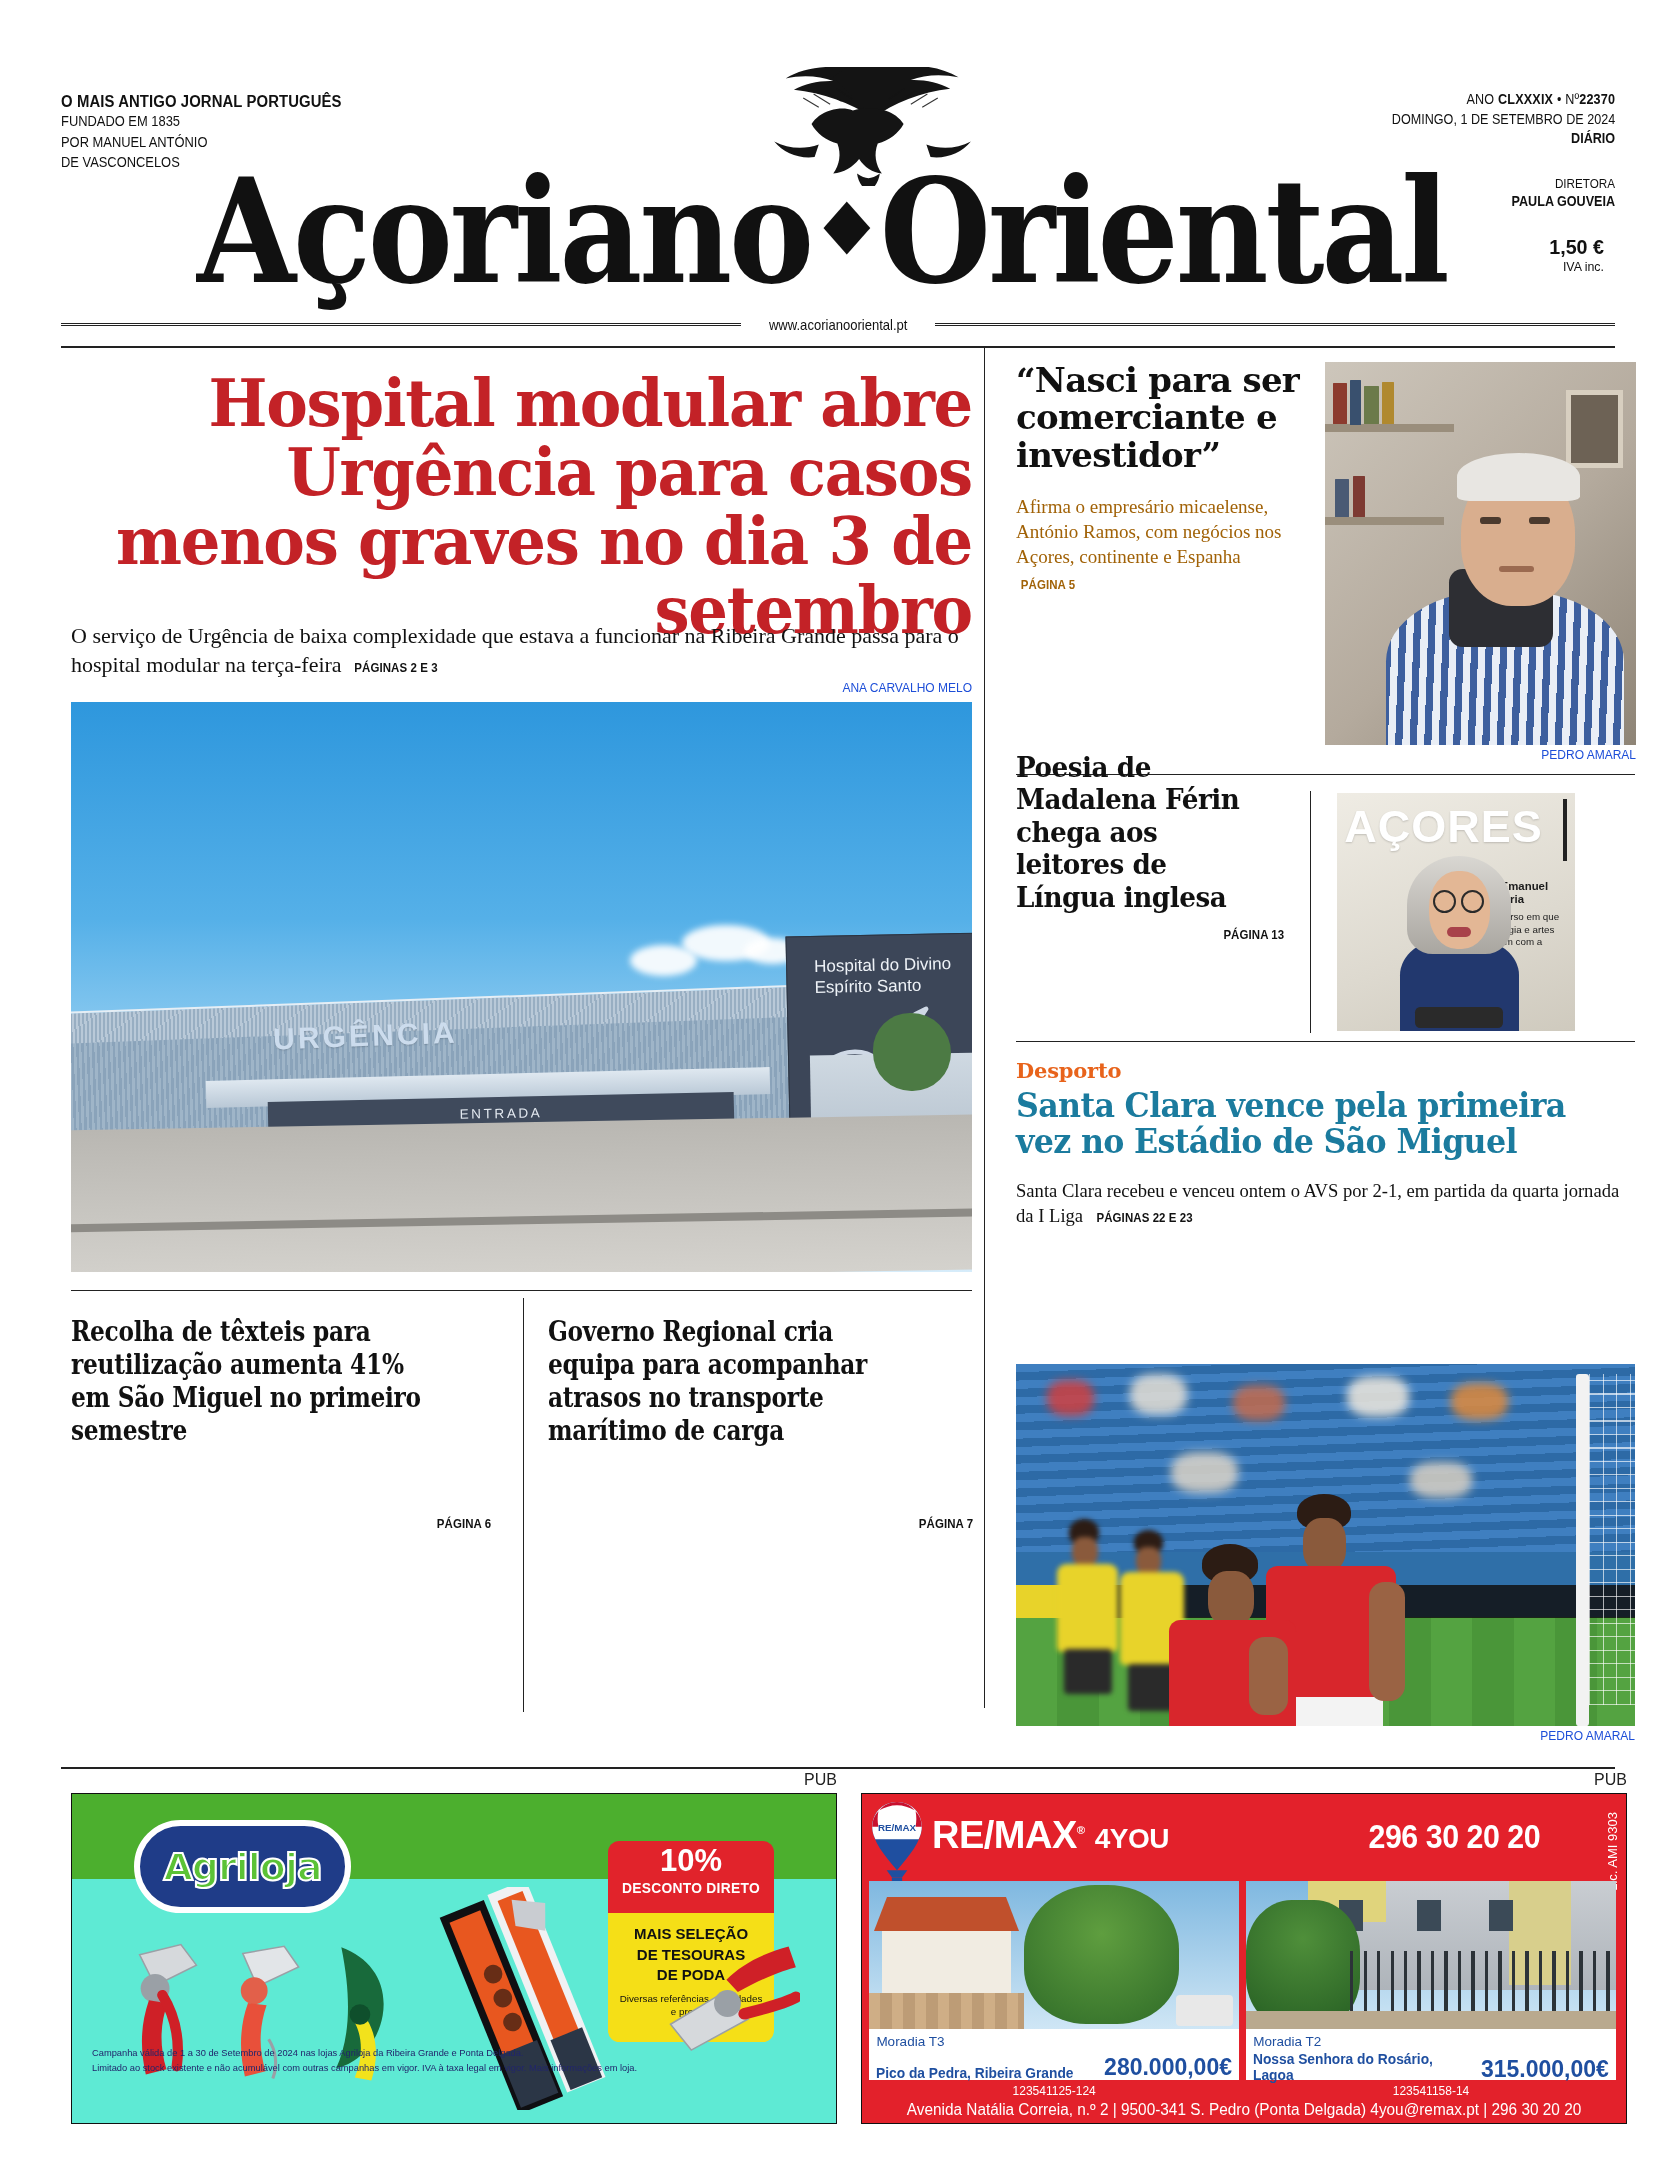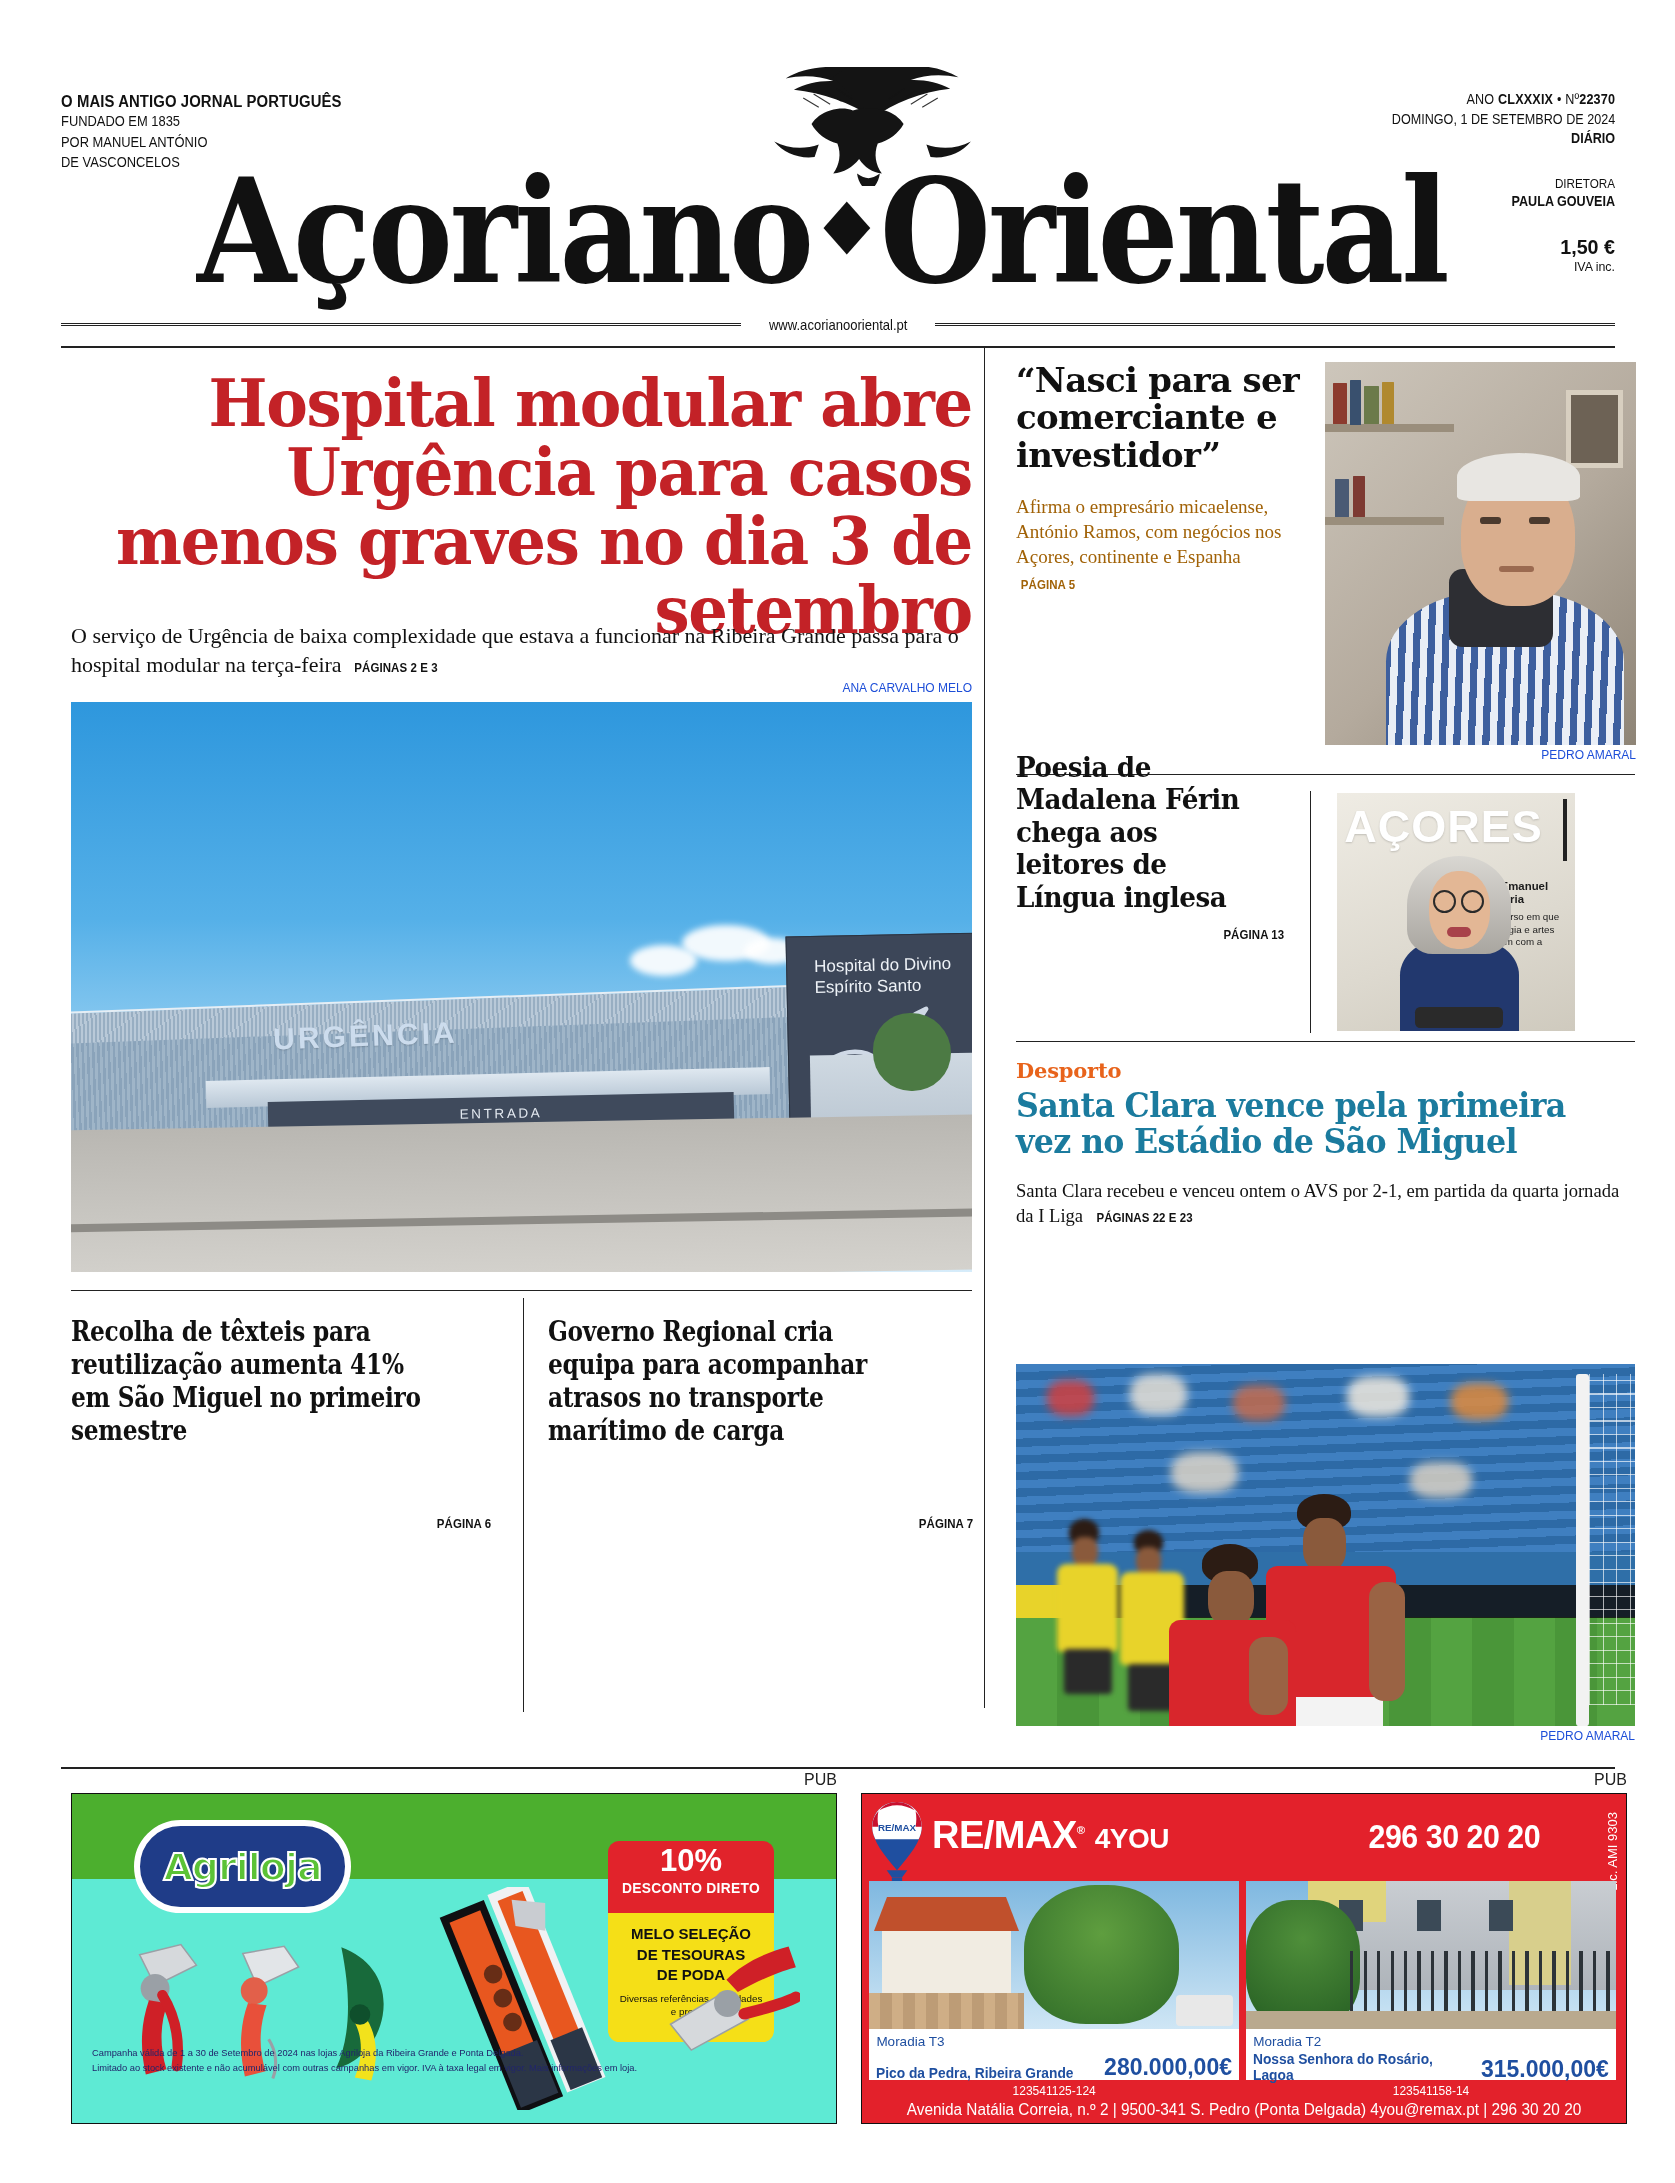--- a/index.html
+++ b/index.html
@@ -34,21 +34,21 @@
   .mh-right .r1 { font-size: 14px; letter-spacing:0.2px; transform: scaleX(.9); transform-origin: right center; white-space: nowrap;}
   .mh-right .r1 b { font-weight:700; }
   .mh-right .r2 { font-size: 14px; margin-top: 3.6px; transform: scaleX(.9); transform-origin: right center; white-space: nowrap;}
   .mh-right .r3 { font-size: 14px; font-weight:700; margin-top: 3.6px; transform: scaleX(.9); transform-origin: right center;}
   .mh-dir {
     position:absolute; right:61px; top: 176px; text-align:right;
     font-family:"Liberation Sans", sans-serif;
   }
   .mh-dir .d1 { font-size: 13px; transform: scaleX(.9); transform-origin:right center;}
   .mh-dir .d2 { font-size: 14px; font-weight:700; margin-top:2.1px; transform: scaleX(.9); transform-origin:right center;}
-  .mh-price { position:absolute; right:61px; top: 236px; text-align:right; font-family:"Liberation Sans", sans-serif;}
+  .mh-price { position:absolute; right:72px; top: 236px; text-align:right; font-family:"Liberation Sans", sans-serif;}
   .mh-price .p1 { font-size: 19.7px; font-weight:700; }
   .mh-price .p2 { font-size: 12.4px; font-weight:400; margin-top:1px; }
 
   .logo-wrap { position:absolute; left: 192px; top: 67px; width: 1129px; height: 228px; }
   .logo-word {
     position:absolute; left: 5.2px; top: 92px;
     font-family: "DejaVu Serif", serif;
     font-size: 129px; font-weight: 700; letter-spacing: -3.1px;
     color:#111; line-height: 1; white-space: nowrap;
     transform: scaleY(1.12) scaleX(.99); transform-origin: left top;
@@ -555,21 +555,21 @@
     <div class="agri-green"></div>
     <div class="agri-logo">
       <span>Agriloja</span>
     </div>
 
     <div class="agri-red">
       <div class="a1">10%</div>
       <div class="a2">DESCONTO DIRETO</div>
     </div>
     <div class="agri-yel">
-      <div class="y1">MELO SELEÇÃO</div>
+      <div class="y1">MAIS SELEÇÃO</div>
       <div class="y1">DE TESOURAS</div>
       <div class="y1">DE PODA</div>
       <div class="y2">Diversas referências, variedades</div>
       <div class="y2" style="margin-top:0;">e preços.</div>
     </div>
 
     <svg class="shear" style="left:47px; top:145px; width:98px; height:140px;" viewBox="0 0 190 270">
       <path d="M40 30 L120 10 L150 50 L70 90 Z" fill="#d6d9dc" stroke="#9aa0a6" stroke-width="3"></path>
       <circle cx="70" cy="95" r="28" fill="#9aa0a6"></circle>
       <path d="M58 118 C40 170 42 218 52 262 L92 252 C78 206 80 164 94 124 Z" fill="#cf2027"></path>

